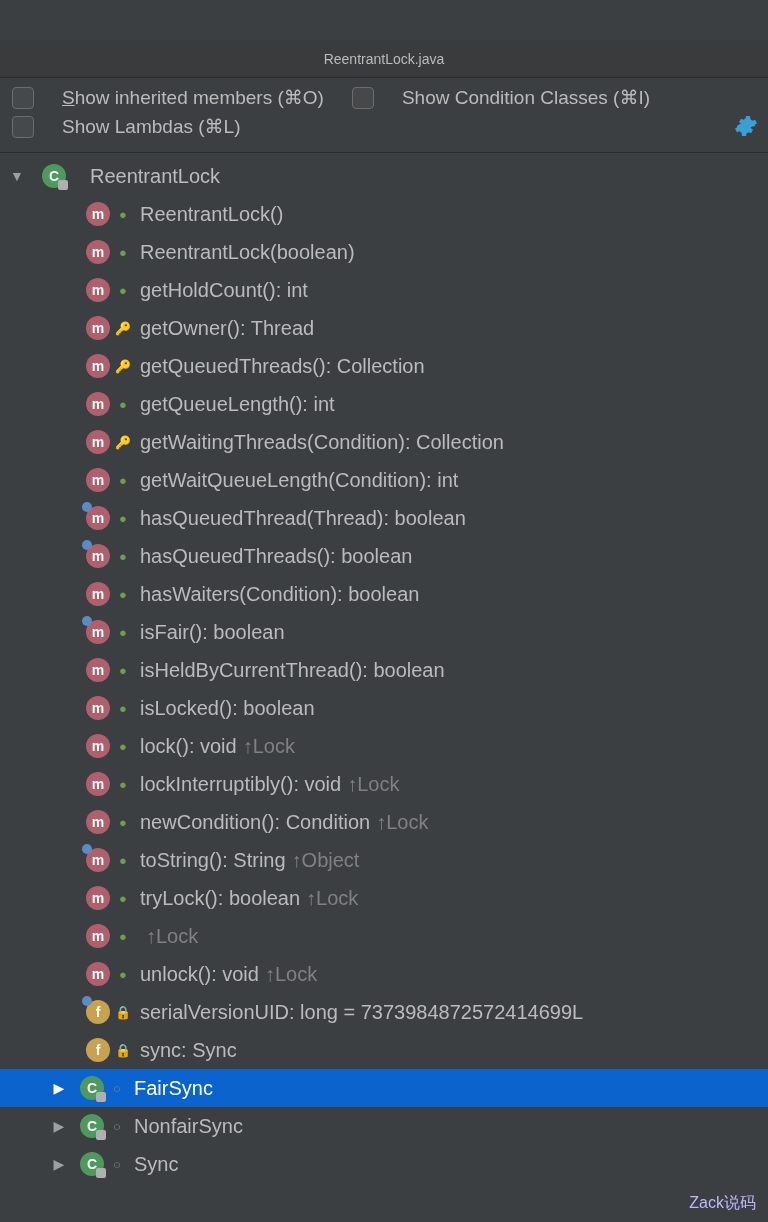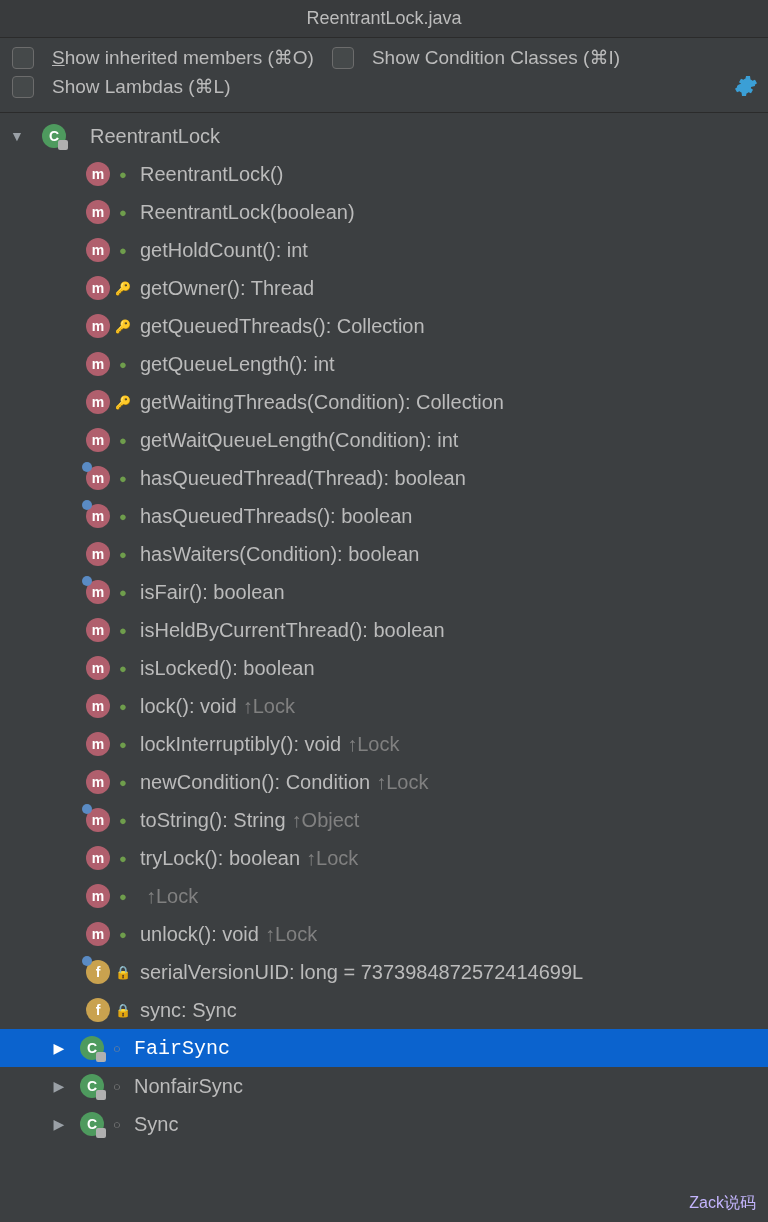--- a/index.html
+++ b/index.html
@@ -14,31 +14,32 @@
     position: relative;
   }
   .titlebar {
     height: 38px;
     background: #393b3d;
     border-bottom: 1px solid #2b2b2b;
     display: flex;
     align-items: center;
     justify-content: center;
     color: #bbbbbb;
-    font-size: 18px;
+    font-size: 14px;
+    margin-top: 40px;
   }
   .options {
     padding: 8px 12px 8px 12px;
     border-bottom: 1px solid #2b2b2b;
     position: relative;
   }
   .opt-row {
     display: flex;
     align-items: center;
-    gap: 18px;
+    gap: 28px;
     margin-bottom: 6px;
   }
   .opt-row:last-child { margin-bottom: 0; }
   .chk {
     width: 22px;
     height: 22px;
     border: 1px solid #6c6c6c;
     border-radius: 4px;
     background: #45494a;
     flex-shrink: 0;
@@ -124,21 +125,21 @@
     font-size:13px;
   }
   .vis.public { color: #6f9e4c; font-weight:bold;}
   .vis.protected { color: #8a8a8a; }
   .vis.private { color: #c47a3a; }
   .vis.package { color: #8a8a8a; }
   .label {
     color: #bbbbbb;
     font-size: 20px;
   }
-  .node.selected .label { color: #ffffff; font-family: Liberation Mono, monospace; }
+  .node.selected .label { color: #ffffff; }
   .inherit {
     color: #808080;
     margin-left: 6px;
     font-size: 20px;
   }
   .watermark {
     position: absolute;
     right: 12px;
     bottom: 8px;
     color: #c4b5fd;

